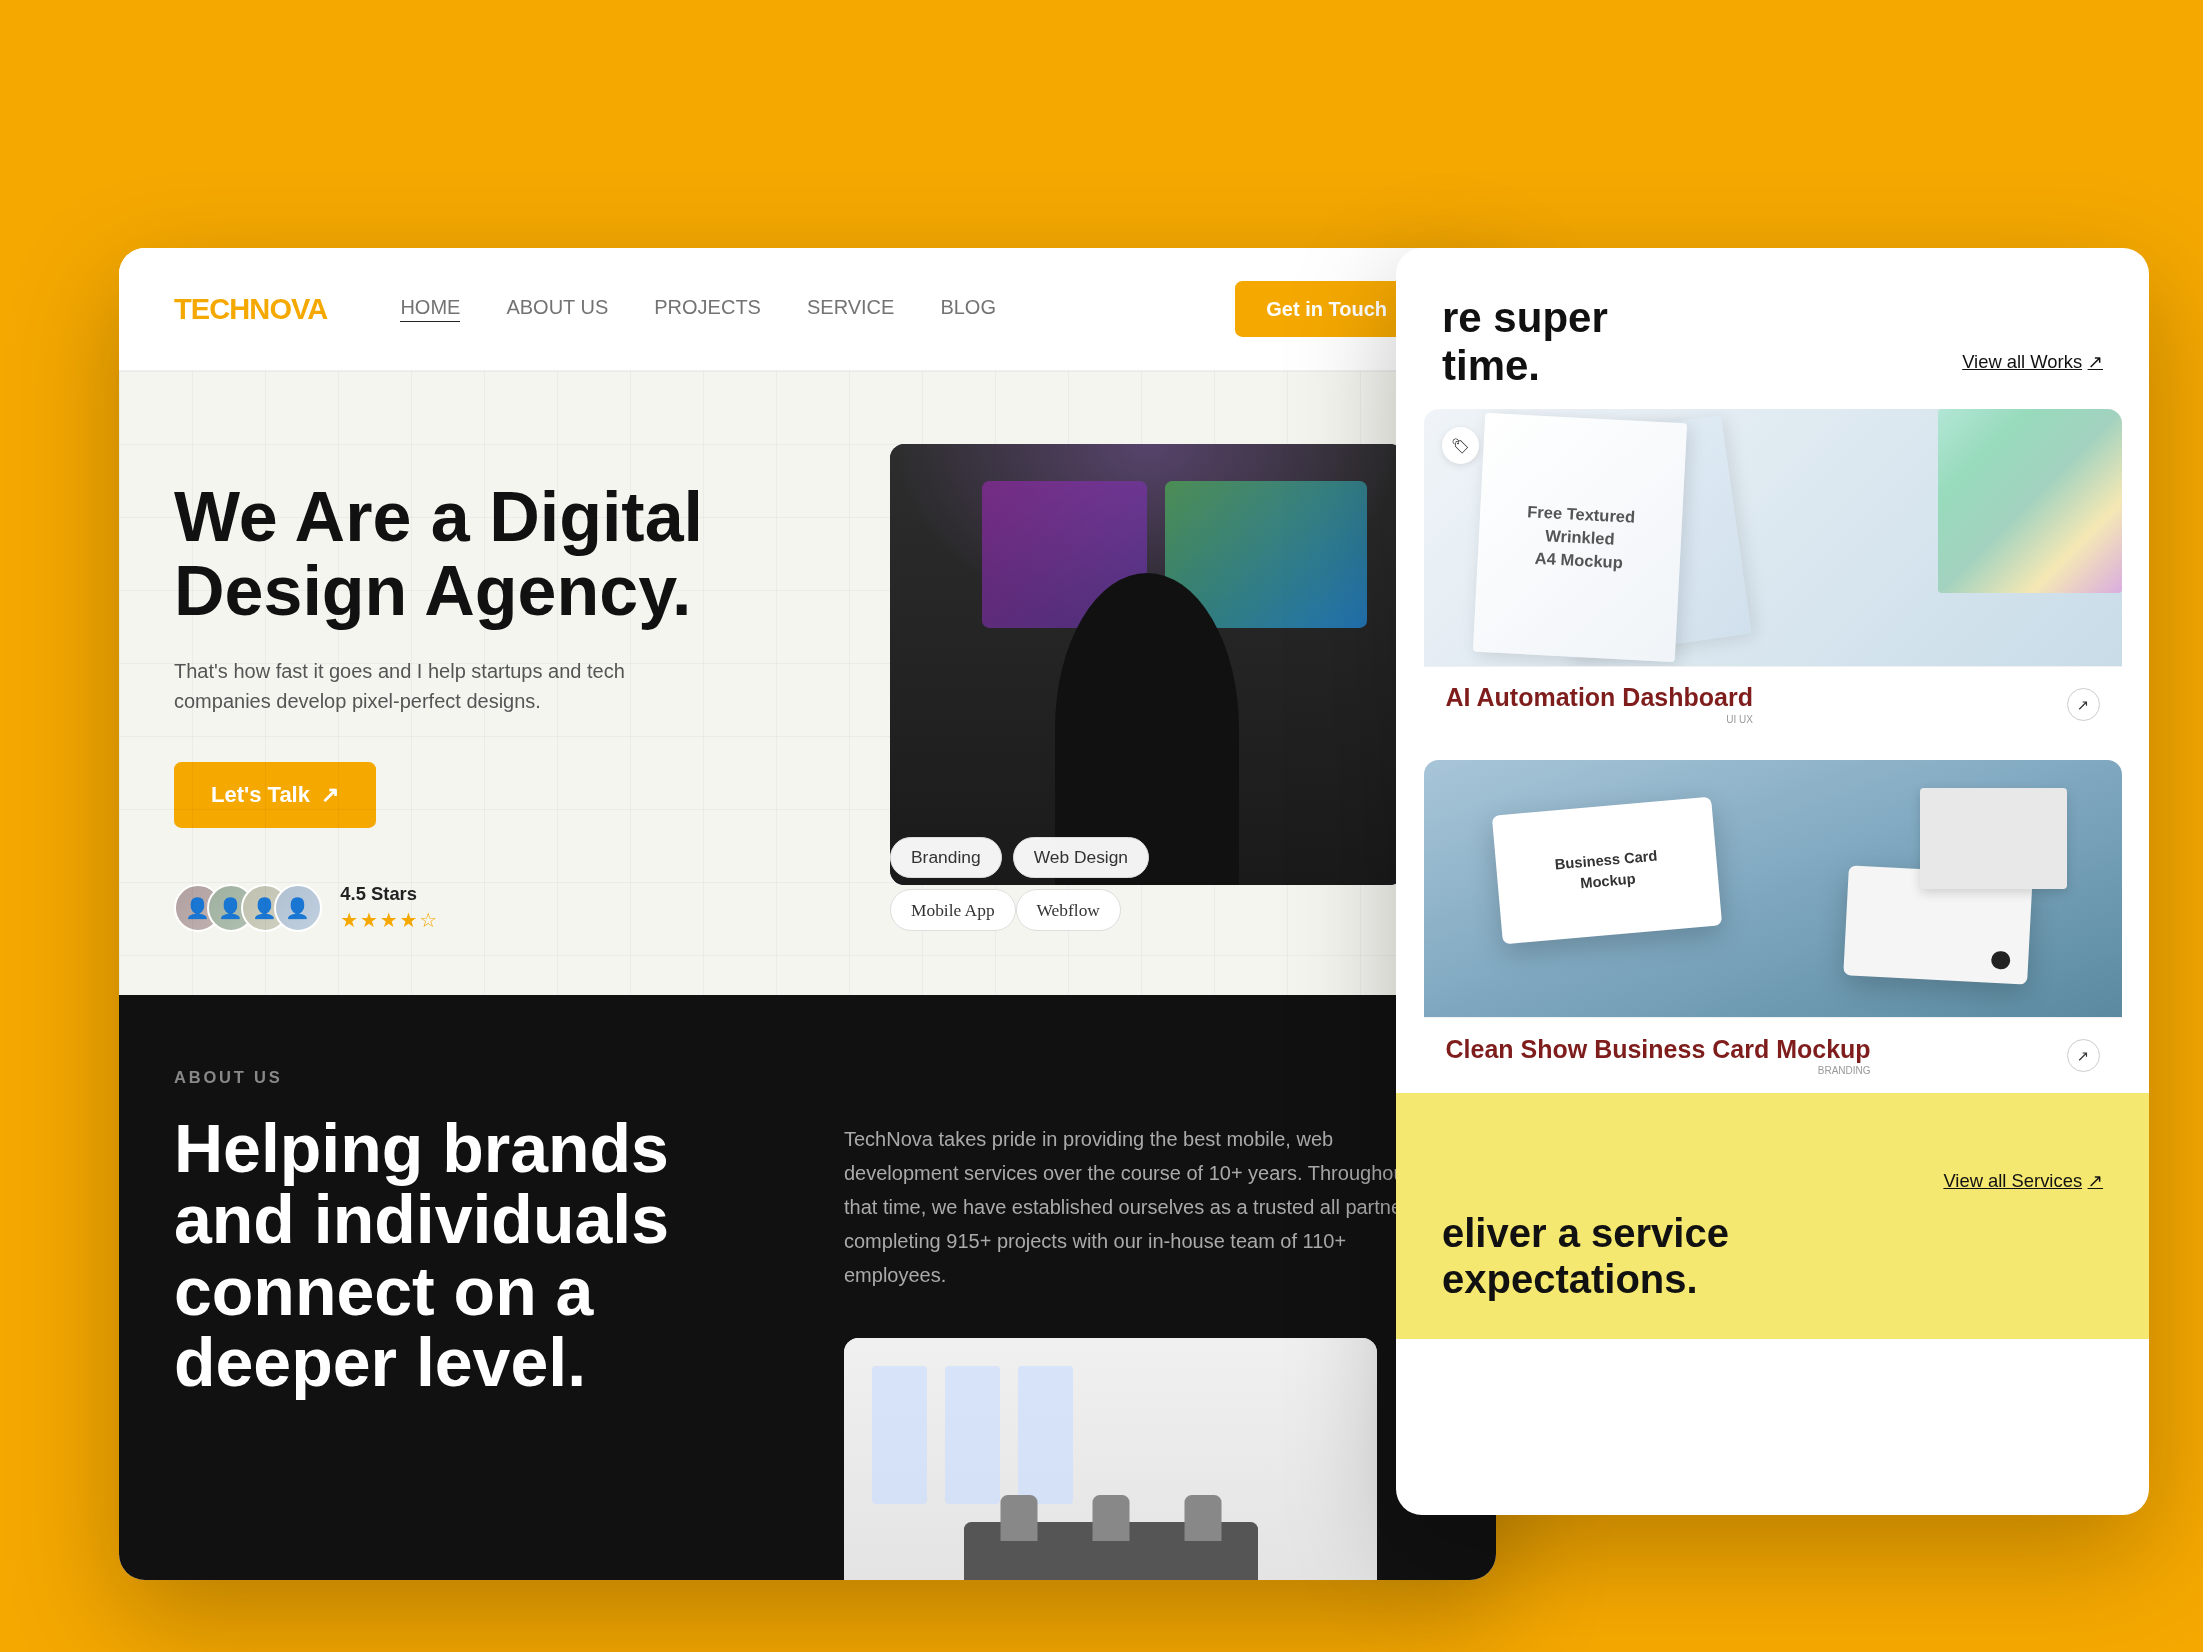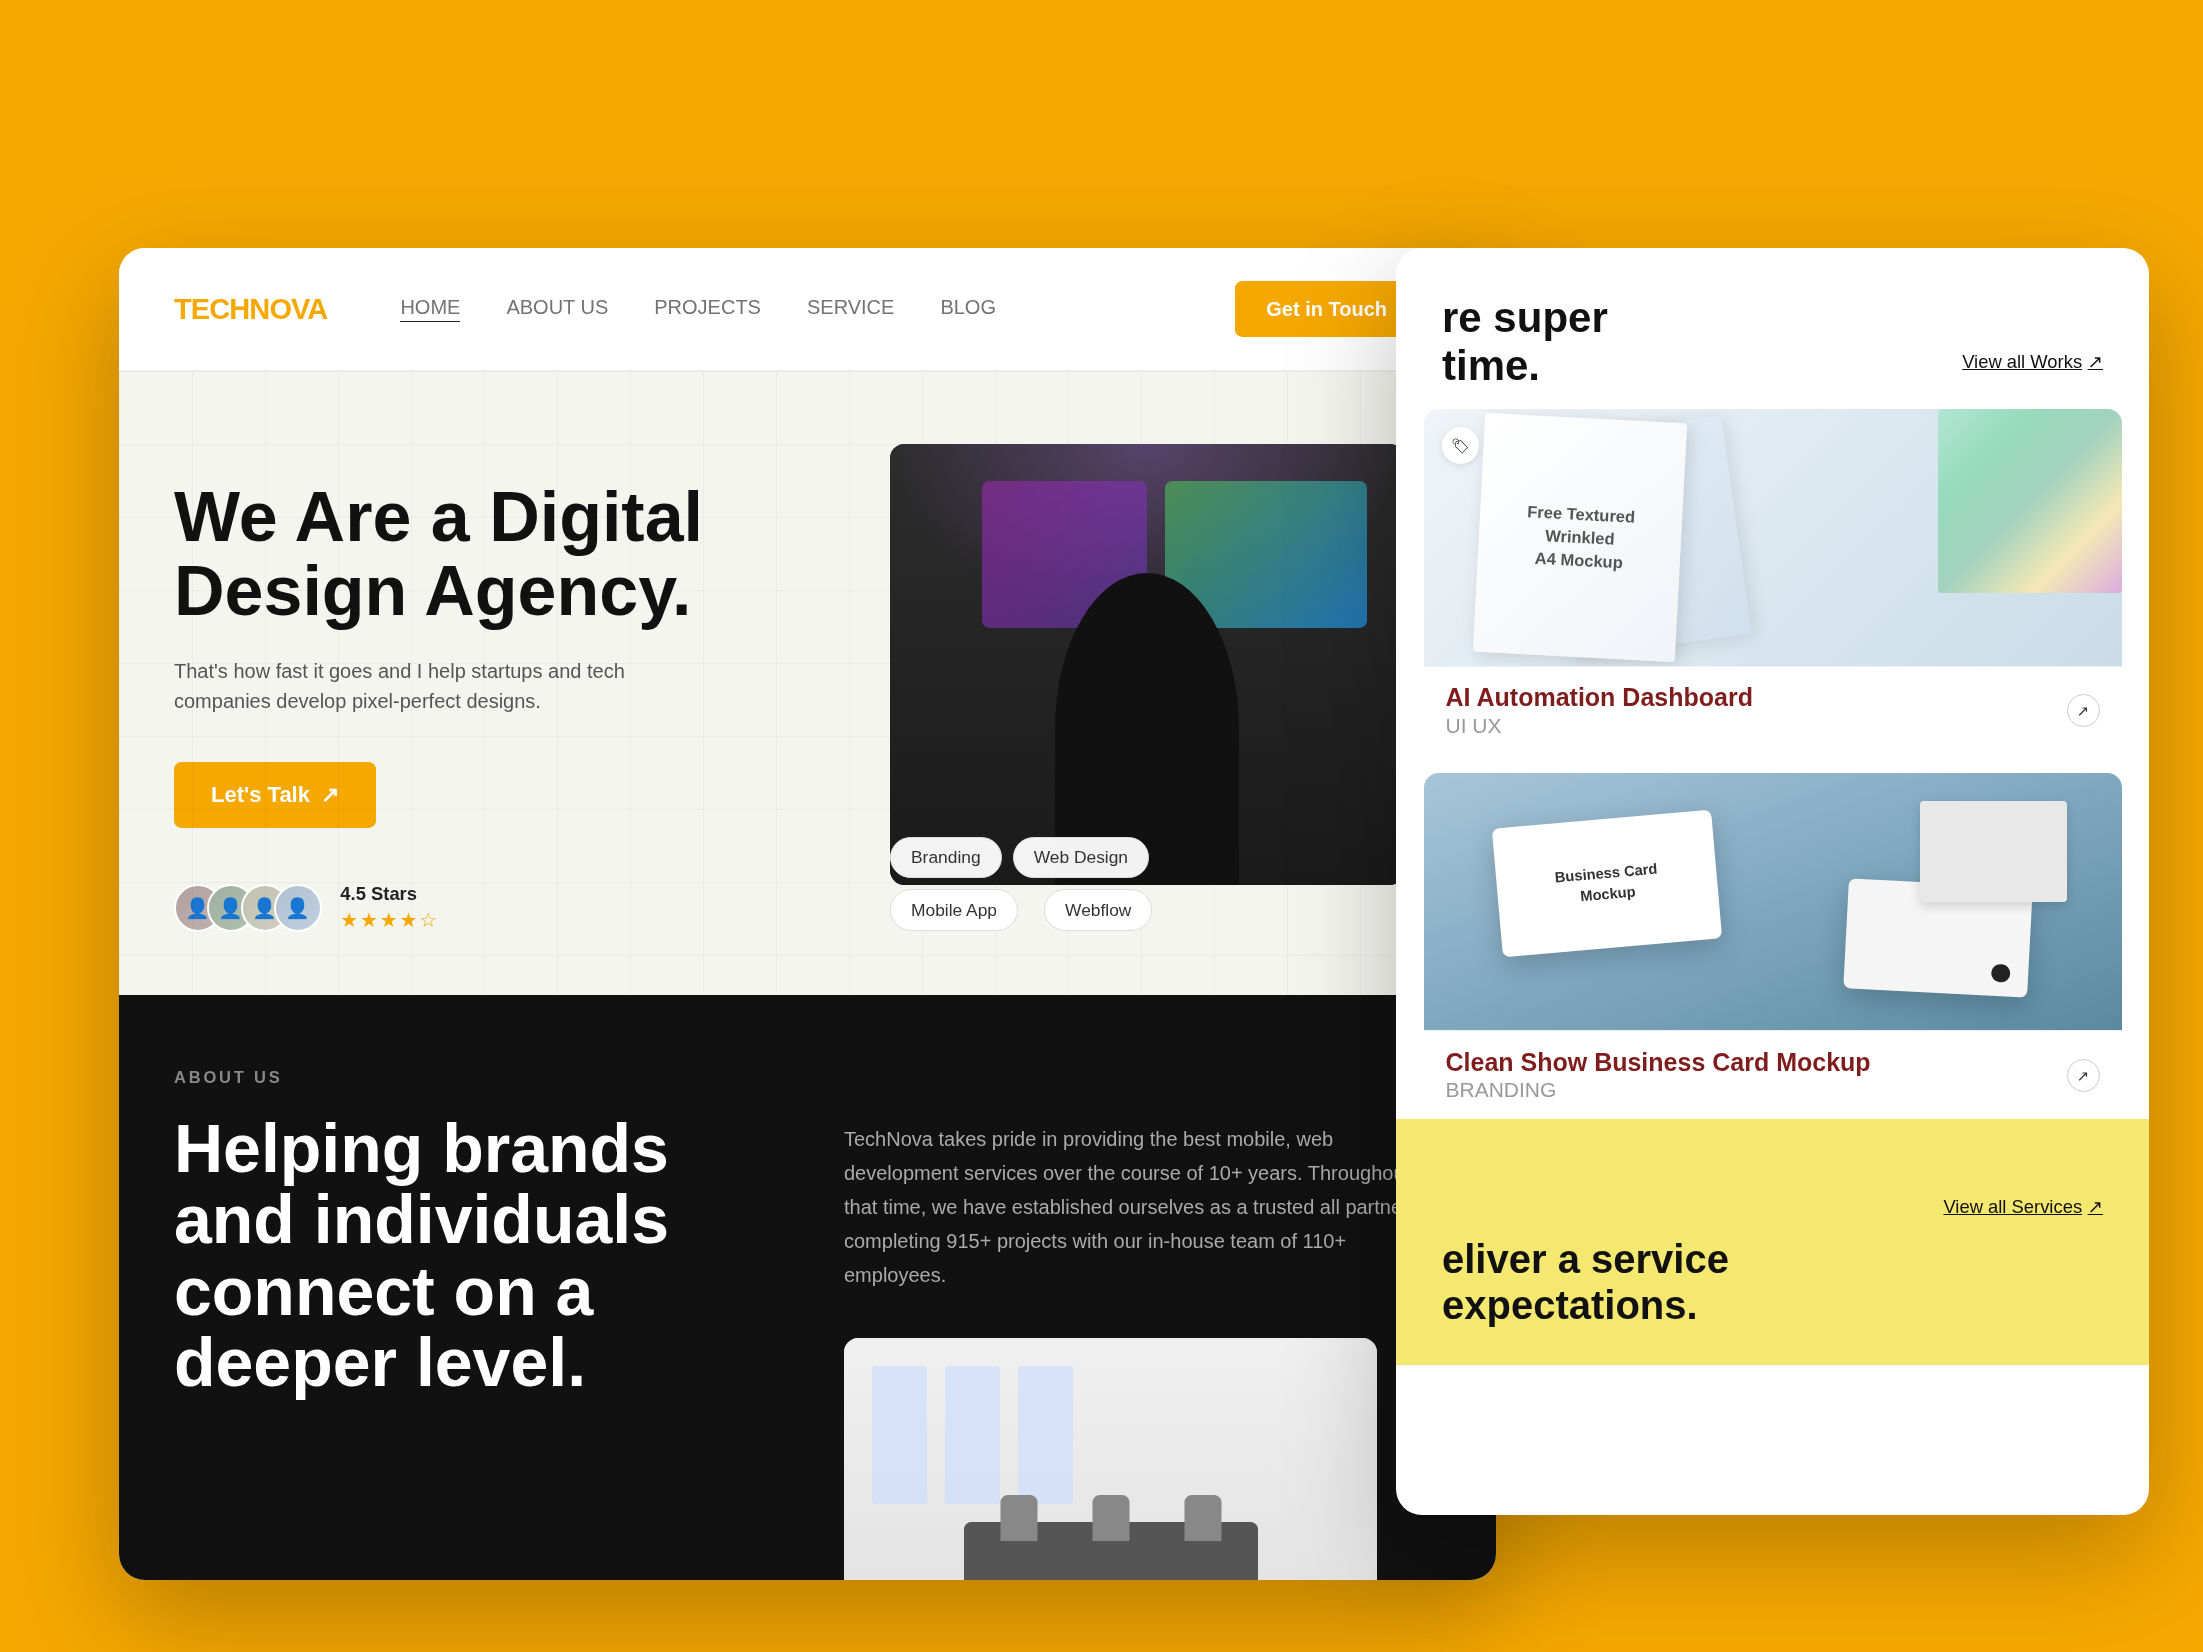--- a/index.html
+++ b/index.html
@@ -514,23 +514,24 @@
       justify-content: space-between;
       align-items: center;
       border-top: 0.9px solid #f0f0f0;
     }
     .item-title-text {
       font-size: 25px;
       font-weight: 700;
       color: #7f1d1d;
     }
     .item-subtitle {
-      font-size: 21px;
+      font-size: 10px;
       color: #999;
       margin-top: 1.8px;
+      text-align: right;
     }
     .item-arrow {
       width: 33px;
       height: 33px;
       border: 1.4px solid #ccc;
       border-radius: 50%;
       display: flex;
       align-items: center;
       justify-content: center;
       font-size: 14.7px;
@@ -625,21 +626,21 @@
           <div class="screen-glow"></div>
           <div class="person-silhouette"></div>
         </div>
       </div>
 
       <div style="position:absolute; bottom:9.2px; left:0; right:0;">
         <div class="tags-row" style="gap:11px; display:flex; margin-bottom:11px;">
           <span class="tag">Branding</span>
           <span class="tag">Web Design</span>
         </div>
-        <div class="tags-row" style="gap:26px; display:flex;">
+        <div class="tags-row" style="gap:0; display:flex;font-family:Liberation Serif, serif;">
           <span class="tag">Mobile App</span>
           <span class="tag">Webflow</span>
         </div>
       </div>
     </div>
   </section>
 
   <section class="about-section">
     <div class="about-label">ABOUT US</div>
     <div class="about-content">

